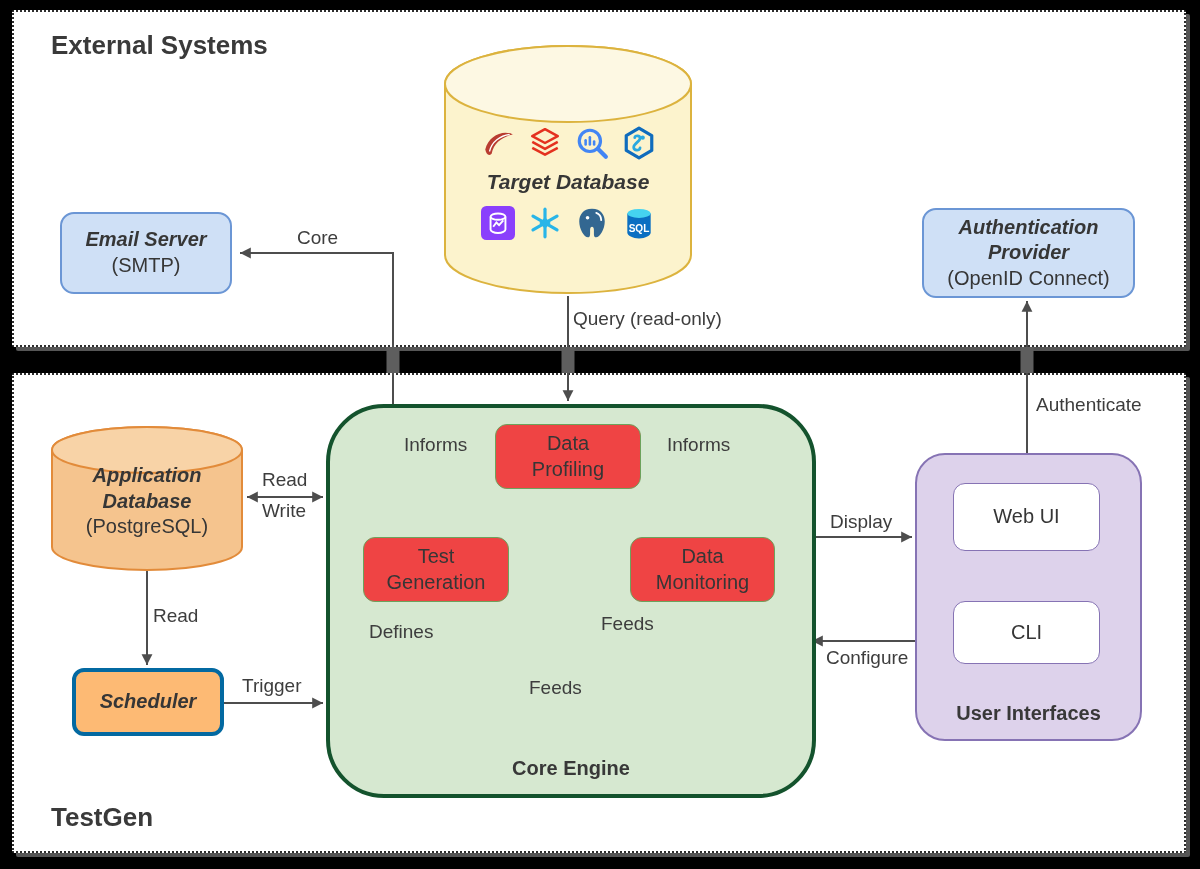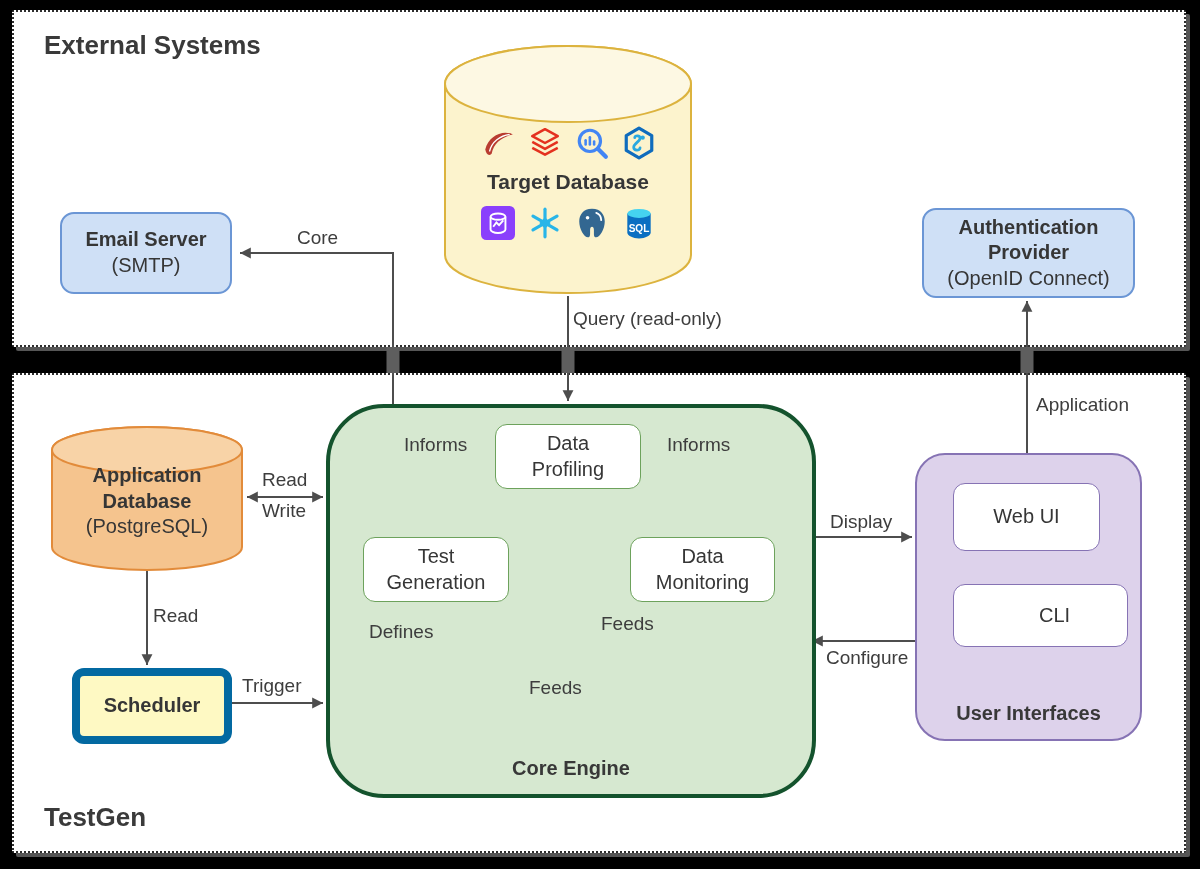--- a/index.html
+++ b/index.html
@@ -2,34 +2,34 @@
 <html><head>
 <meta charset="utf-8">
 <style>
   html,body{margin:0;padding:0;background:#000;}
   .canvas{position:relative;width:1200px;height:869px;background:#000;overflow:hidden;
           font-family:"Liberation Sans",sans-serif;color:#363636;}
   .panel{position:absolute;background:#fff;border:2px dotted #2e2e2e;border-radius:2px;
          box-shadow:4px 4px 0 #565656;}
   .panel-top{left:12px;top:10px;width:1170px;height:333px;}
   .panel-bottom{left:12px;top:373px;width:1170px;height:476px;}
-  .zone-title{position:absolute;font-weight:bold;font-size:26px;color:#3a3a3a;white-space:nowrap;}
+  .zone-title{position:absolute;font-weight:bold;font-size:26px;color:#3a3a3a;white-space:nowrap;margin-left:7px;}
   .node{position:absolute;display:flex;flex-direction:column;align-items:center;justify-content:center;
         text-align:center;font-size:20px;line-height:1.28;}
   .blue{background:#cfe0f6;border:2px solid #6b96d5;border-radius:14px;}
-  .orange{background:#fef9c3;border:8px solid #0369a1;border-radius:12px;}
-  .whitebox-green{background:#ffffff;border:1.5px solid #6da25c;border-radius:12px;}
+  .orange{background:#fdba74;border:4px solid #0369a1;border-radius:12px;}
+  .whitebox-green{background:#ef4444;border:1.5px solid #6da25c;border-radius:12px;}
   .whitebox-purple{background:#fff;border:1.5px solid #8673b4;border-radius:12px;}
   .container-green{position:absolute;left:326px;top:404px;width:482px;height:386px;
         background:#d6e8d0;border:4px solid #14532d;border-radius:58px;}
   .container-purple{position:absolute;left:915px;top:453px;width:223px;height:284px;
         background:#ddd2eb;border:2px solid #8673b4;border-radius:30px;}
   .container-label{position:absolute;left:0;right:0;bottom:14px;text-align:center;
         font-weight:bold;font-size:20px;color:#383838;}
-  .bold{font-weight:bold;}
+  .bold{font-weight:bold;font-style:italic;}
   .edge-label{position:absolute;font-size:19px;color:#3d3d3d;white-space:nowrap;}
   .cyl-text{position:absolute;text-align:center;font-size:20px;line-height:1.28;}
   .icon-row{position:absolute;left:443px;width:250px;display:flex;justify-content:center;gap:13px;}
   .icon-row svg{width:34px;height:34px;display:block;}
   .overlay{position:absolute;left:0;top:0;width:1200px;height:869px;pointer-events:none;}
 </style>
 </head>
 <body>
 
 <div class="canvas">
@@ -167,27 +167,27 @@
   <div class="node whitebox-green" style="left:630px;top:537px;width:143px;height:63px;">
     <div style="width:115px;">Data Monitoring</div>
   </div>
 
   <div class="container-purple">
     <div class="container-label">User Interfaces</div>
   </div>
   <div class="node whitebox-purple" style="left:953px;top:483px;width:145px;height:66px;">
     <div>Web UI</div>
   </div>
-  <div class="node whitebox-purple" style="left:953px;top:584px;width:145px;height:61px;padding-left:28px;">
+  <div class="node whitebox-purple" style="left:953px;top:601px;width:145px;height:61px;">
     <div>CLI</div>
   </div>
 
   <span class="edge-label" style="left:297px;top:227px;">Core</span>
   <span class="edge-label" style="left:573px;top:308px;">Query (read-only)</span>
-  <span class="edge-label" style="left:1036px;top:394px;">Application</span>
+  <span class="edge-label" style="left:1036px;top:394px;">Authenticate</span>
   <span class="edge-label" style="left:262px;top:469px;">Read</span>
   <span class="edge-label" style="left:262px;top:500px;">Write</span>
   <span class="edge-label" style="left:153px;top:605px;">Read</span>
   <span class="edge-label" style="left:242px;top:675px;">Trigger</span>
   <span class="edge-label" style="left:830px;top:511px;">Display</span>
   <span class="edge-label" style="left:826px;top:615px;margin-top:32px;">Configure</span>
   <span class="edge-label" style="left:404px;top:434px;">Informs</span>
   <span class="edge-label" style="left:667px;top:434px;">Informs</span>
   <span class="edge-label" style="left:369px;top:621px;">Defines</span>
   <span class="edge-label" style="left:601px;top:613px;">Feeds</span>

